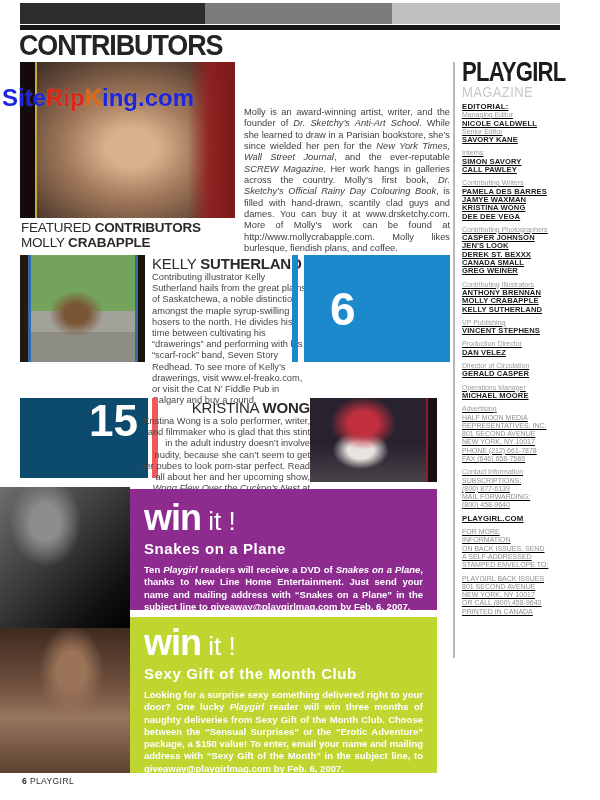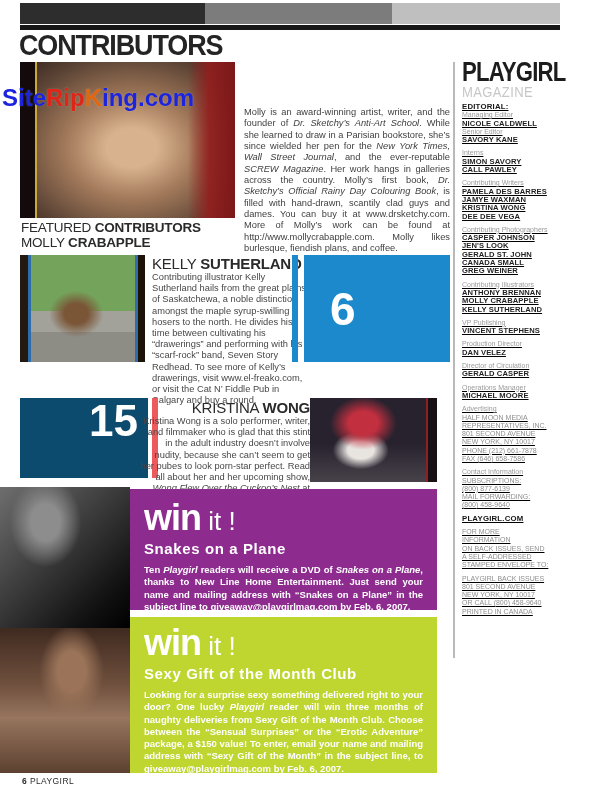--- a/index.html
+++ b/index.html
@@ -198,21 +198,21 @@
       <div class="sb-l">Contributing Writers</div>
       <div class="sb-n">PAMELA DES BARRES</div>
       <div class="sb-n">JAMYE WAXMAN</div>
       <div class="sb-n">KRISTINA WONG</div>
       <div class="sb-n">DEE DEE VEGA</div>
     </div>
     <div class="sb-sec">
       <div class="sb-l">Contributing Photographers</div>
       <div class="sb-n">CASPER JOHNSON</div>
       <div class="sb-n">JEN'S LOOK</div>
-      <div class="sb-n">GERALD ST. JOHN</div>
+      <div class="sb-n">DEREK ST. BEXXX</div>
       <div class="sb-n">CANADA SMALL</div>
       <div class="sb-n">GREG WEINER</div>
     </div>
     <div class="sb-sec">
       <div class="sb-l">Contributing Illustrators</div>
       <div class="sb-n">ANTHONY BRENNAN</div>
       <div class="sb-n">MOLLY CRABAPPLE</div>
       <div class="sb-n">KELLY SUTHERLAND</div>
     </div>
     <div class="sb-sec">

